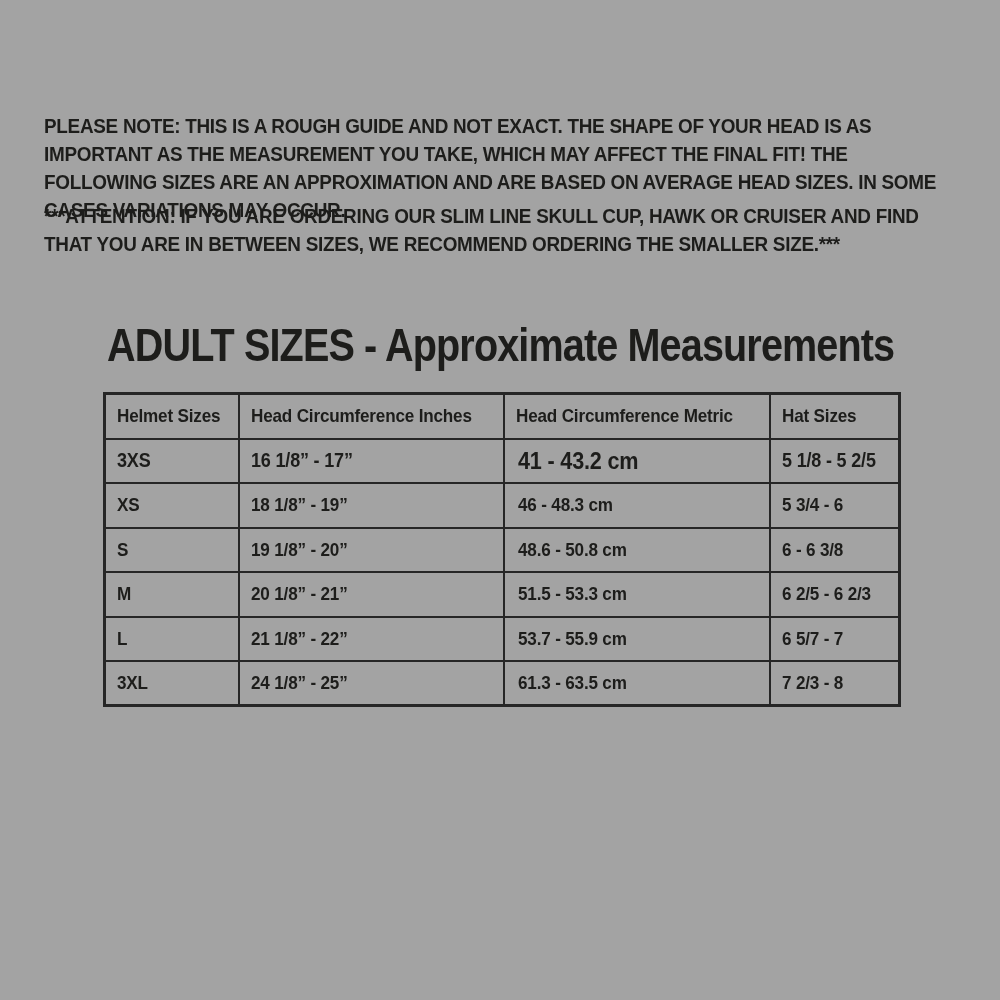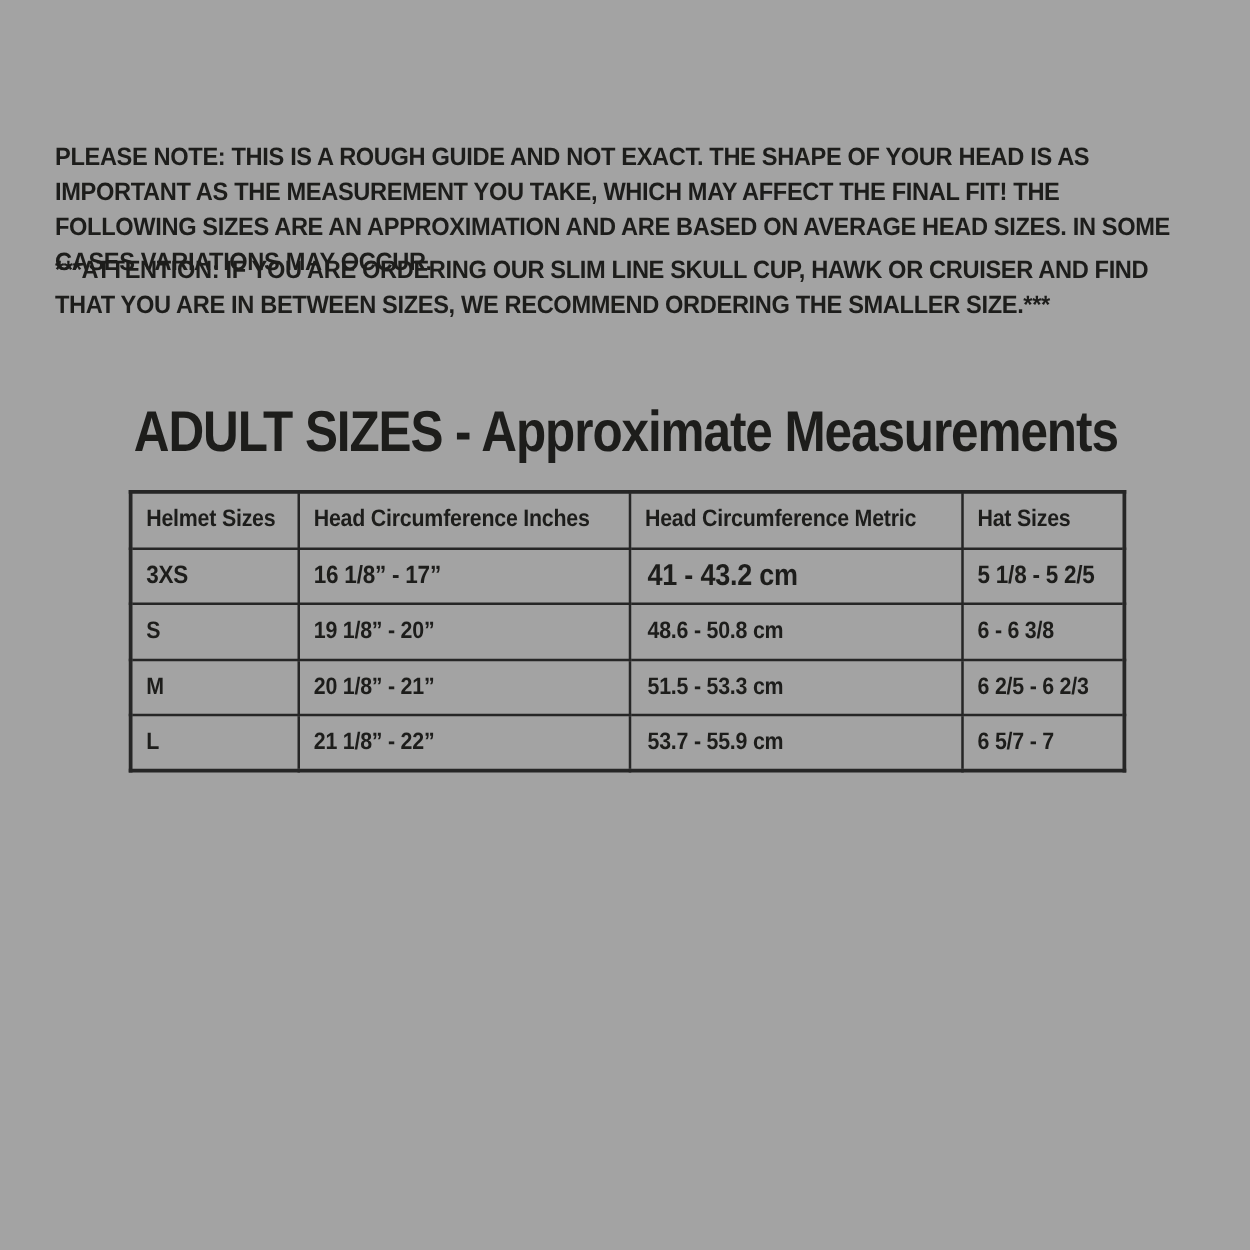--- a/index.html
+++ b/index.html
@@ -99,33 +99,45 @@
       </tr>
     </thead>
     <tbody id="size-table-body">
         <tr class="emphasis">
           <td class="helmet-size-cell"><span class="cd">3XS</span></td>
           <td class="inches-cell"><span class="cd">16 1/8” - 17”</span></td>
           <td class="metric-cell"><span class="cd">41 - 43.2 cm</span></td>
           <td class="hat-size-cell"><span class="cd">5 1/8 - 5 2/5</span></td>
         </tr>
         <tr>
+          <td class="helmet-size-cell"><span class="cd">XS</span></td>
+          <td class="inches-cell"><span class="cd">18 1/8” - 19”</span></td>
+          <td class="metric-cell"><span class="cd">46 - 48.3 cm</span></td>
+          <td class="hat-size-cell"><span class="cd">5 3/4 - 6</span></td>
+        </tr>
+        <tr>
           <td class="helmet-size-cell"><span class="cd">S</span></td>
           <td class="inches-cell"><span class="cd">19 1/8” - 20”</span></td>
           <td class="metric-cell"><span class="cd">48.6 - 50.8 cm</span></td>
           <td class="hat-size-cell"><span class="cd">6 - 6 3/8</span></td>
         </tr>
         <tr>
           <td class="helmet-size-cell"><span class="cd">M</span></td>
           <td class="inches-cell"><span class="cd">20 1/8” - 21”</span></td>
           <td class="metric-cell"><span class="cd">51.5 - 53.3 cm</span></td>
           <td class="hat-size-cell"><span class="cd">6 2/5 - 6 2/3</span></td>
         </tr>
         <tr>
           <td class="helmet-size-cell"><span class="cd">L</span></td>
           <td class="inches-cell"><span class="cd">21 1/8” - 22”</span></td>
           <td class="metric-cell"><span class="cd">53.7 - 55.9 cm</span></td>
           <td class="hat-size-cell"><span class="cd">6 5/7 - 7</span></td>
         </tr>
+        <tr>
+          <td class="helmet-size-cell"><span class="cd">3XL</span></td>
+          <td class="inches-cell"><span class="cd">24 1/8” - 25”</span></td>
+          <td class="metric-cell"><span class="cd">61.3 - 63.5 cm</span></td>
+          <td class="hat-size-cell"><span class="cd">7 2/3 - 8</span></td>
+        </tr>
       </tbody>
   </table>
 
 </div>
 
 </body></html>

